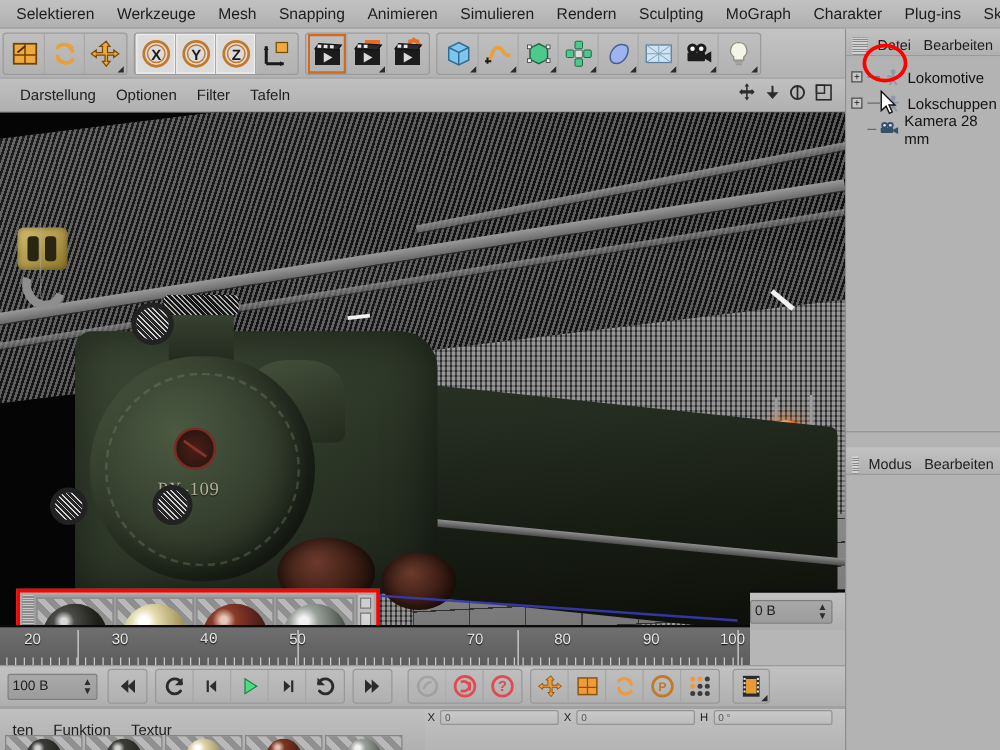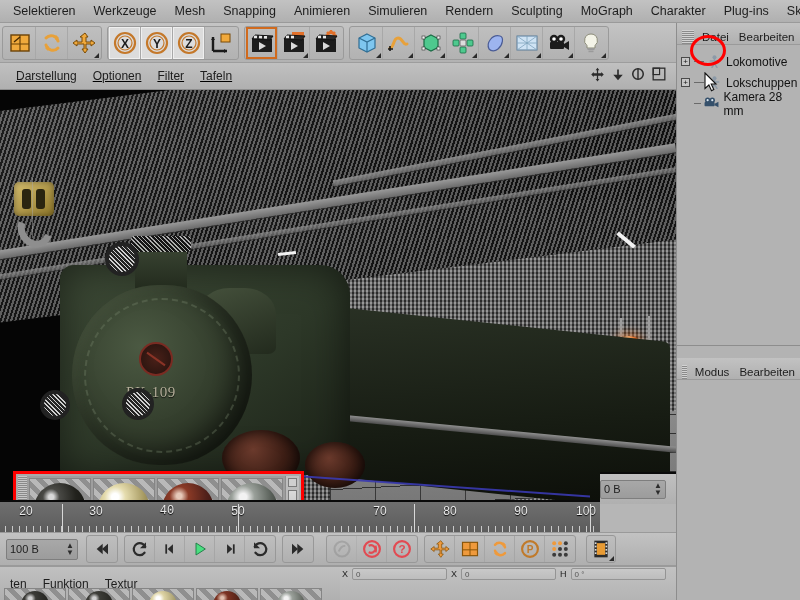--- a/index.html
+++ b/index.html
@@ -48,21 +48,21 @@
   .corner {
     position:absolute; right:1px; bottom:1px;
     width:0;height:0;border-left:5px solid transparent;border-bottom:5px solid #2a2a2a;
   }
 
   
   .vpheader {
     position:absolute; left:0; top:63px; width:676px; height:27px;
     background:linear-gradient(#c0c0c0,#b0b0b0);
     border-bottom:1px solid #8d8d8d;
-    display:flex; align-items:center; padding-left:8px;text-decoration:underline;
+    display:flex; align-items:center; padding-left:8px;
   }
   .vpheader .mi { font-size:12px; color:#1d1d1d; padding:2px 8px; }
   .vp-icons { margin-left:auto; display:flex; align-items:center; gap:7px; padding-right:10px; }
 
   
   .viewport {
     position:absolute; left:0; top:90px; width:676px; height:410px;
     background:#050505; overflow:hidden;
   }
   .scene { position:absolute; inset:0; }

